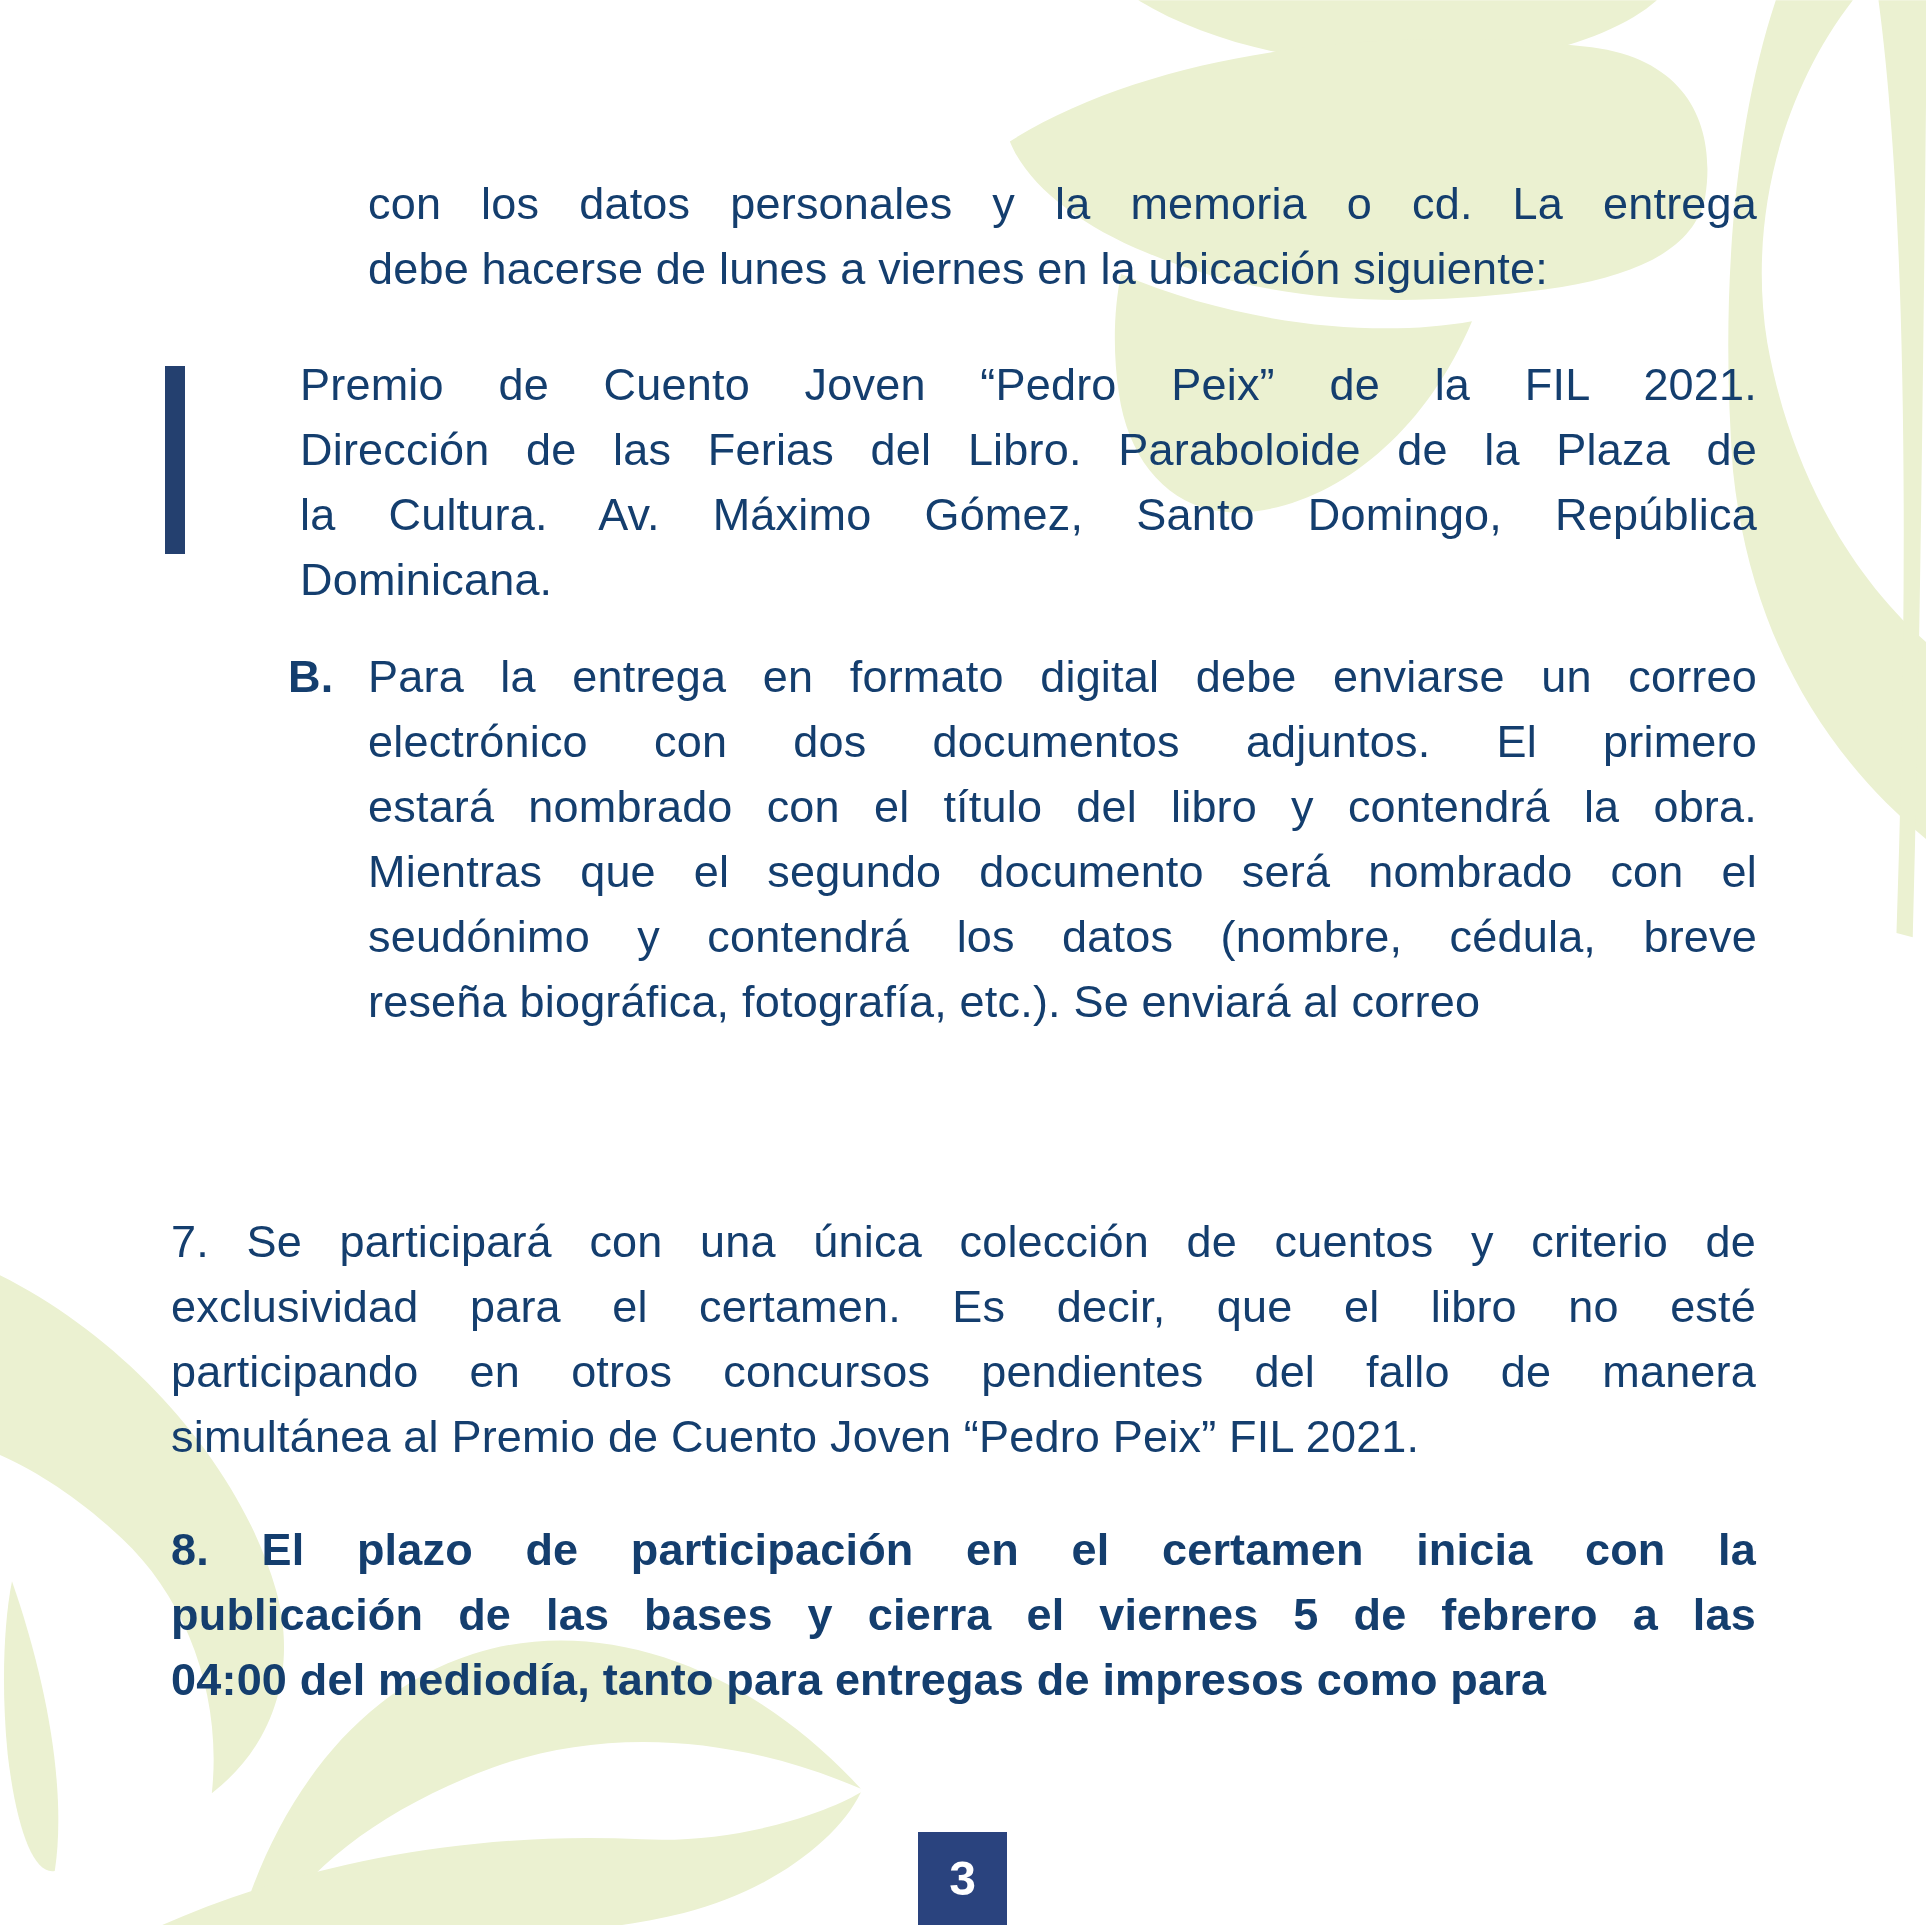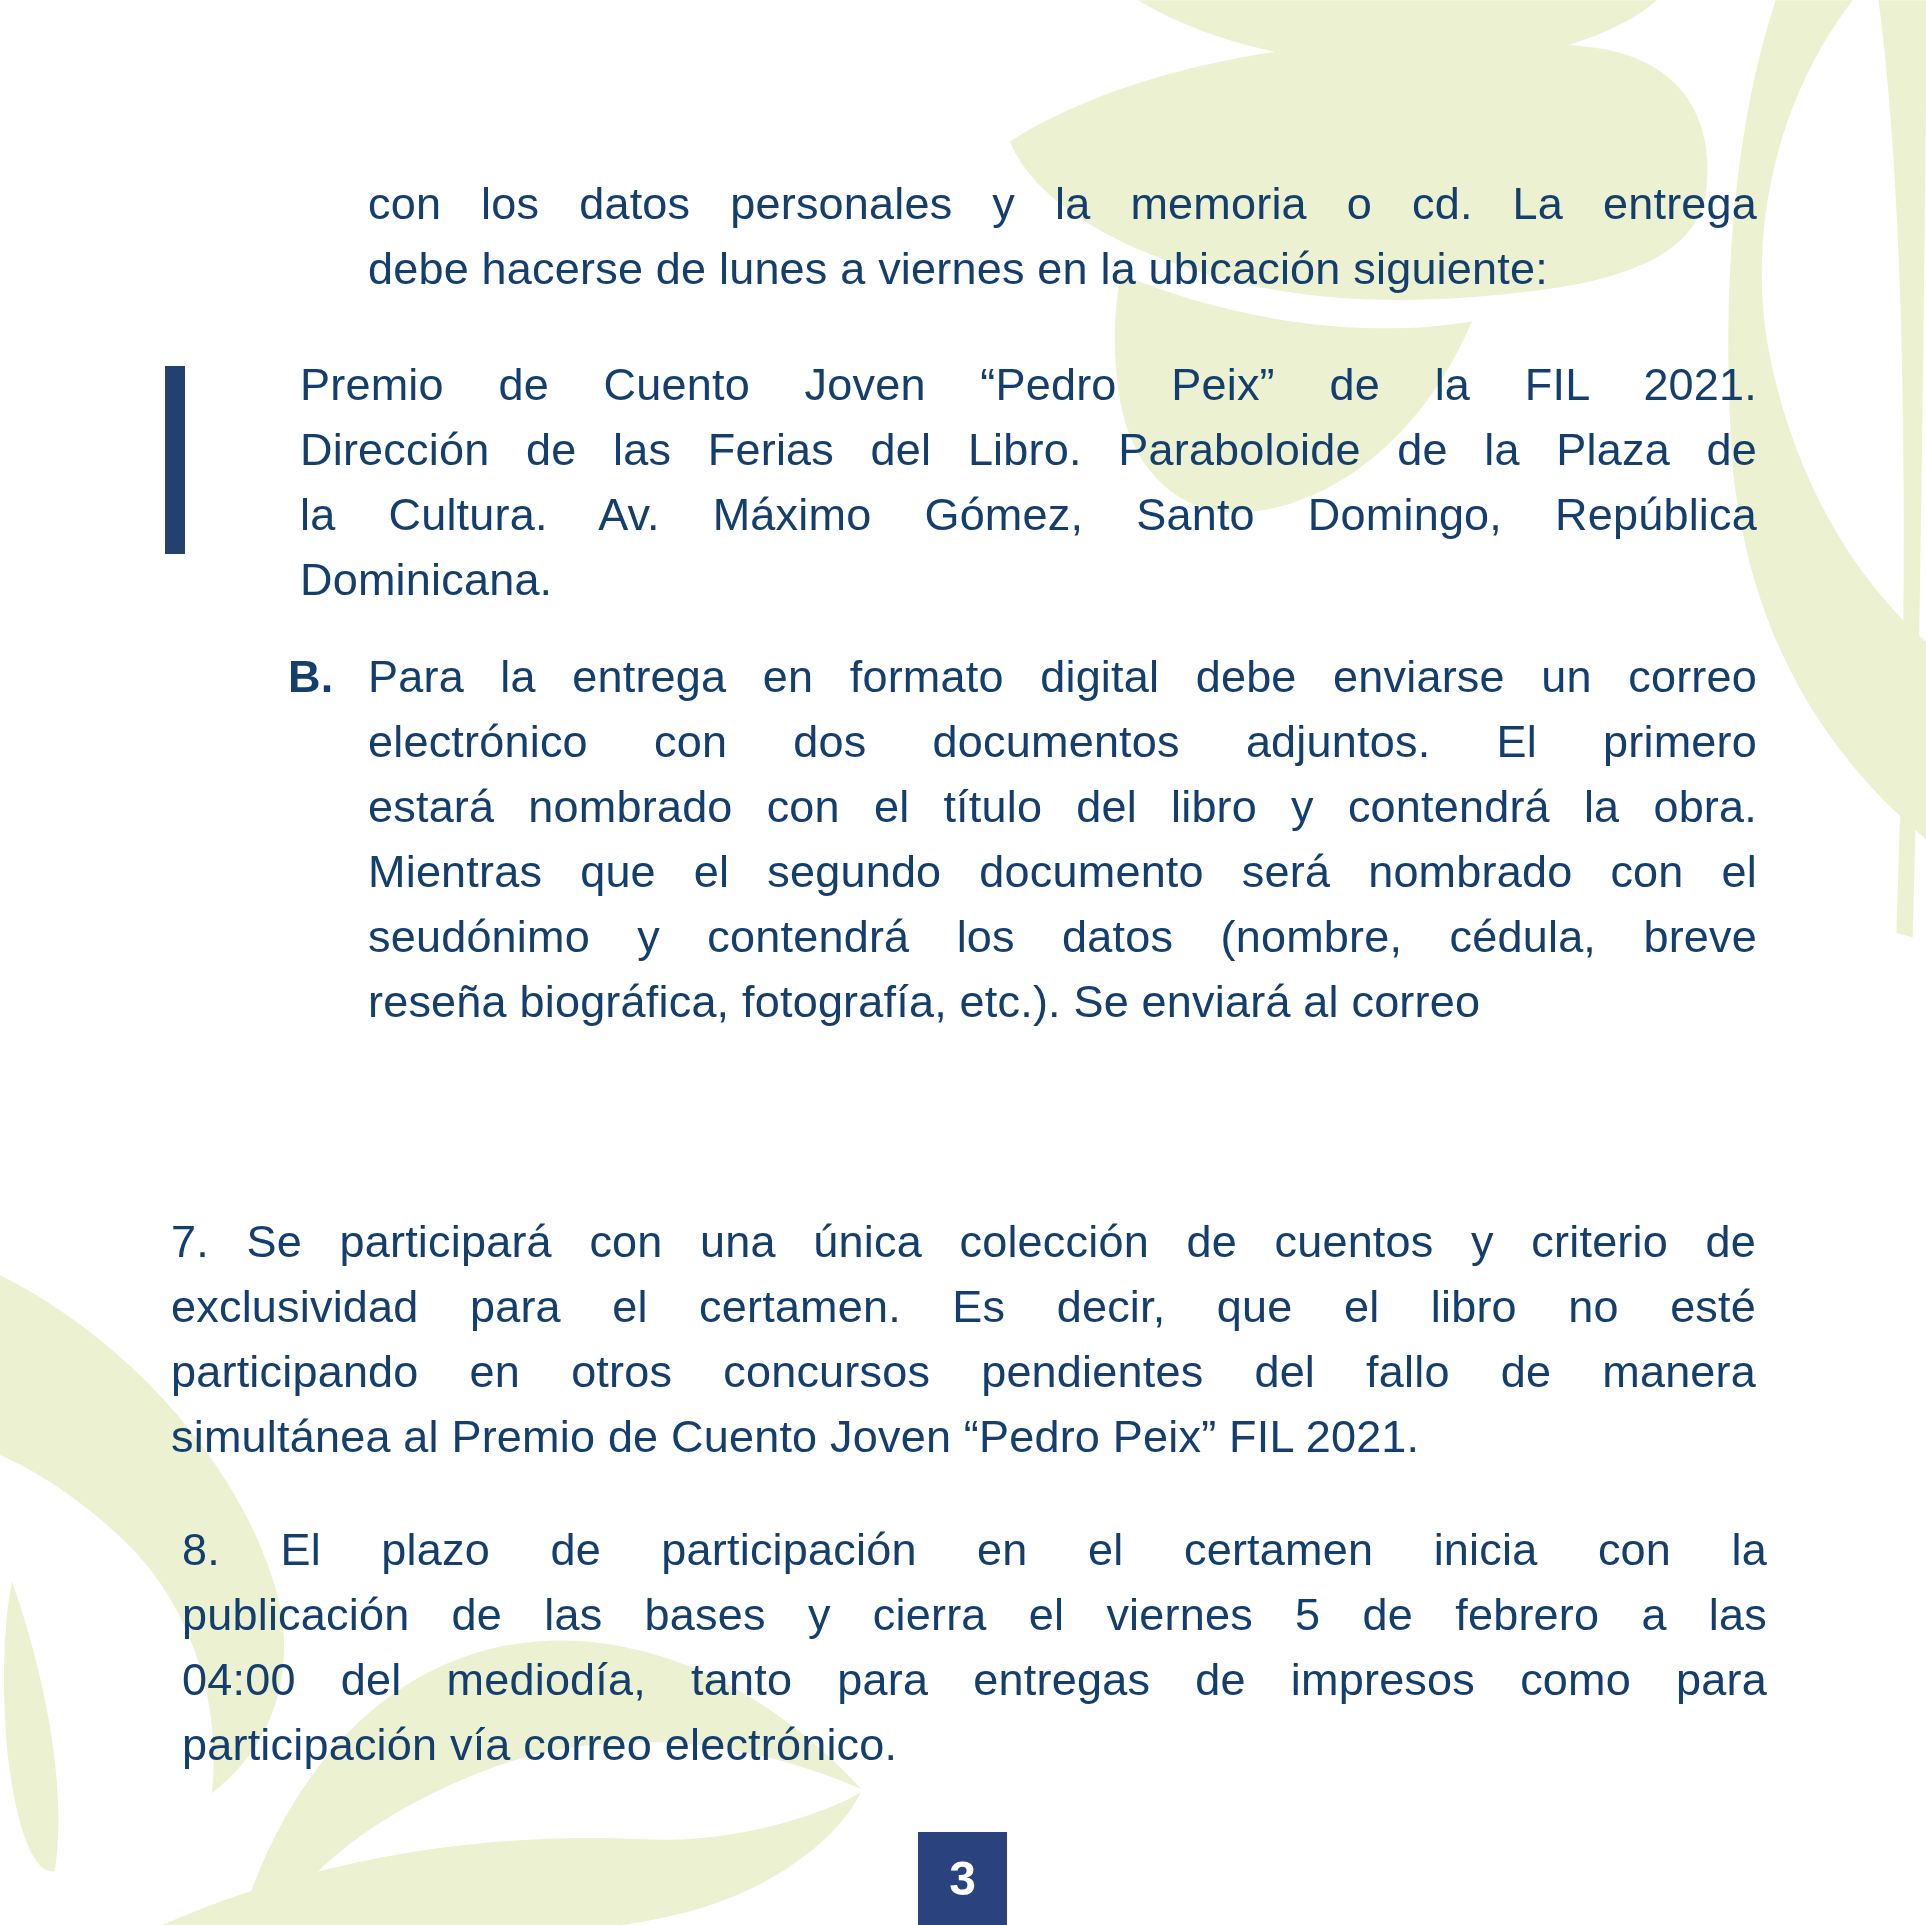--- a/index.html
+++ b/index.html
@@ -48,21 +48,21 @@
   }
   .itemb{
     left:288px;top:618px;width:1469px;
     display:grid;grid-template-columns:80px 1fr;
   }
   .itemb .blabel{
     font-weight:bold;
     line-height:65px;
   }
   .item7{left:171px;top:1183px;width:1585px;}
-  .item8{left:182px;top:1491px;width:1585px;}
+  .item8{left:171px;top:1491px;width:1585px;font-weight:bold;}
   .pagebox{
     position:absolute;z-index:2;
     left:918px;top:1832px;width:89px;height:94px;
     background:var(--badge);
     display:flex;align-items:center;justify-content:center;
   }
   .pagebox span{
     color:#ffffff;font-weight:bold;font-size:48px;
     line-height:48px;
   }
@@ -112,19 +112,18 @@
   <div class="line">7. Se participará con una única colección de cuentos y criterio de</div>
   <div class="line">exclusividad para el certamen. Es decir, que el libro no esté</div>
   <div class="line">participando en otros concursos pendientes del fallo de manera</div>
   <div class="line">simultánea al Premio de Cuento Joven “Pedro Peix” FIL 2021.</div>
 </div>
 
 <div class="block item8">
   <div class="line">8. El plazo de participación en el certamen inicia con la</div>
   <div class="line">publicación de las bases y cierra el viernes 5 de febrero a las</div>
   <div class="line">04:00 del mediodía, tanto para entregas de impresos como para</div>
-  <div class="line">participación vía correo electrónico.</div>
 </div>
 
 <div class="pagebox">
   <span>3</span>
 </div>
 
 
 </body></html>

